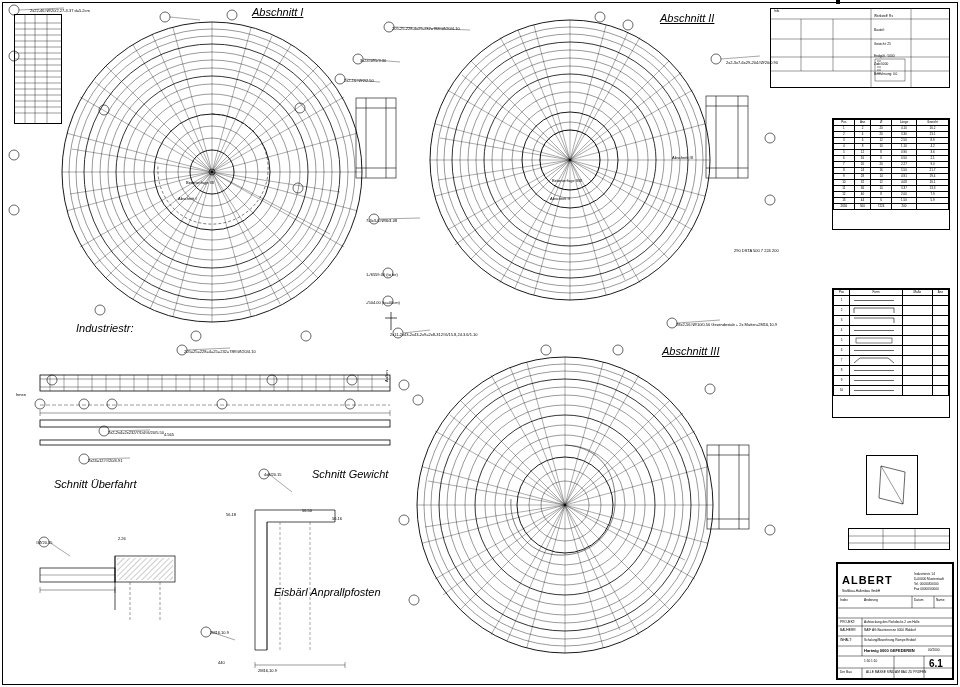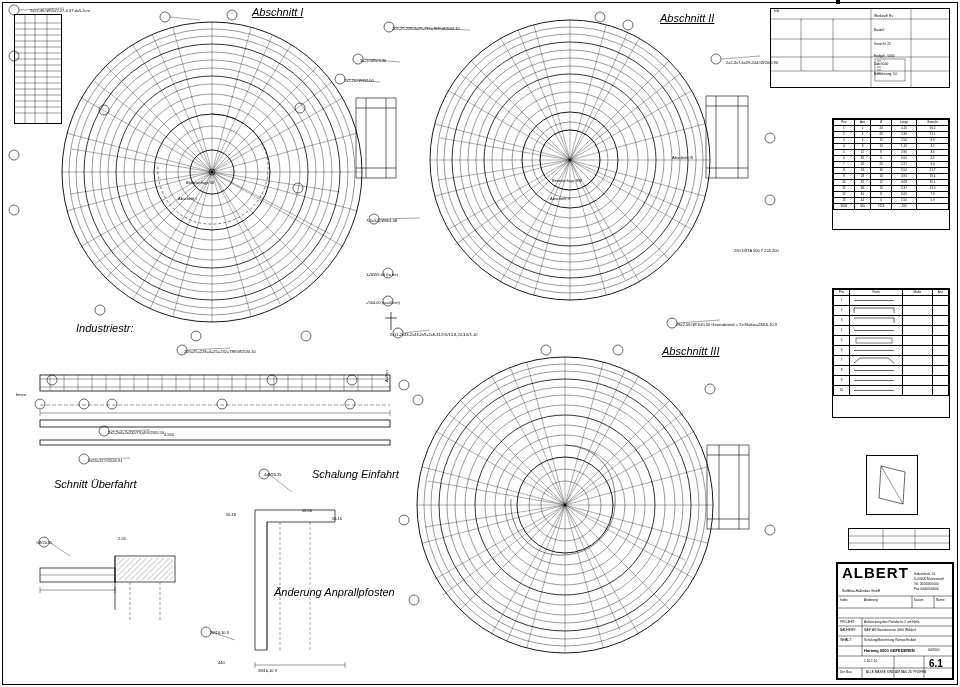--- a/index.html
+++ b/index.html
@@ -605,21 +605,21 @@
         <line x1="66" y1="0" x2="66" y2="20"></line>
       </g>
     </svg>
   </div>
 
   <div class="abs frame2" style="left:836px;top:0;width:0;height:0;"></div>
   <div class="abs frame" style="left:836px;top:562px;width:116px;height:0px;"></div>
 
   <div class="abs frame2" style="left:836px;top:562px;width:118px;height:118px;background:#fff">
     <div style="position:relative;width:100%;height:100%;">
-      <div class="abs" style="left:4px;top:0;font-size:15px;font-weight:bold;letter-spacing:1px">ALBERT</div>
+      <div class="abs" style="left:4px;top:10px;font-size:11px;font-weight:bold;letter-spacing:1px">ALBERT</div>
       <div class="abs lbl-t" style="left:4px;top:25px;">Stahlbau-Hallenbau GmbH</div>
       <div class="abs lbl-t" style="left:76px;top:8px;">Industriestr. 14</div>
       <div class="abs lbl-t" style="left:76px;top:13px;">D-00000 Musterstadt</div>
       <div class="abs lbl-t" style="left:76px;top:18px;">Tel. 00000/00000</div>
       <div class="abs lbl-t" style="left:76px;top:23px;">Fax 00000/00000</div>
 
       <svg class="abs" style="left:0;top:0" width="116" height="116">
         <g stroke="#000" stroke-width="0.5" fill="none">
           <line x1="0" y1="32" x2="116" y2="32"></line>
           <line x1="0" y1="44" x2="116" y2="44"></line>
@@ -656,23 +656,23 @@
       <div class="abs" style="left:91px;top:94px;font-size:10px;font-weight:bold">6.1</div>
       <div class="abs lbl-t" style="left:2px;top:106px;">Der Bau</div>
       <div class="abs lbl-t" style="left:28px;top:106px;">ALLE MASSE SIND AM BAU ZU PRÜFEN</div>
     </div>
   </div>
 
   <div class="abs title-it" style="left:252px;top:6px">Abschnitt I</div>
   <div class="abs title-it" style="left:660px;top:12px">Abschnitt II</div>
   <div class="abs title-it" style="left:662px;top:345px">Abschnitt III</div>
   <div class="abs title-it2" style="left:76px;top:322px">Industriestr:</div>
-  <div class="abs title-it2" style="left:312px;top:468px">Schalung Einfahrt</div>
+  <div class="abs title-it2" style="left:312px;top:468px">Schnitt Gewicht</div>
   <div class="abs title-it2" style="left:54px;top:478px">Schnitt Überfahrt</div>
-  <div class="abs title-it2" style="left:274px;top:586px">Änderung Anprallpfosten</div>
+  <div class="abs title-it2" style="left:274px;top:586px">Eisbärl Anprallpfosten</div>
 
   <div class="abs lbl-xs" style="left:30px;top:8px">2x22-46#Ø/20/2.27-3.37 d=5.2cm</div>
   <div class="abs lbl-xs" style="left:392px;top:26px">205-25-228-4=25-232=788#Ø/20/4.10</div>
   <div class="abs lbl-xs" style="left:360px;top:58px">3x24#Ø/5/3.30</div>
   <div class="abs lbl-xs" style="left:344px;top:78px">2x2-16#Ø/2/2.50</div>
   <div class="abs lbl-xs" style="left:366px;top:218px">7-3x3-6#Ø/6/4.08</div>
   <div class="abs lbl-xs" style="left:390px;top:332px">2x11-2x43-2x43-2x9=2x8-312#6/15.8,24.3.6/1.10</div>
   <div class="abs lbl-xs" style="left:676px;top:322px">28x2-56#Ø/10/0.50   Gewindestab + 2x Mutter=2M16,10.9</div>
   <div class="abs lbl-xs" style="left:734px;top:248px">290 DSTA 500 7 224 200</div>
   <div class="abs lbl-xs" style="left:726px;top:60px">2x2-3x7-6x29-204#Ø/20/0.90</div>

